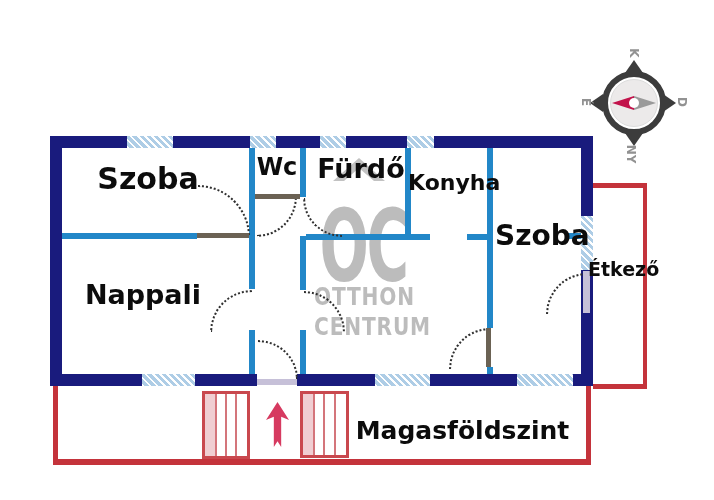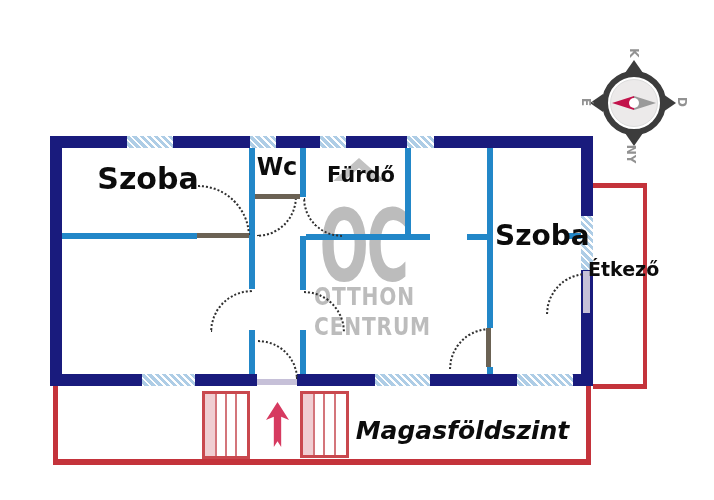--- a/index.html
+++ b/index.html
@@ -92,24 +92,26 @@
   <div class="arc arc-br" style="left:257px;top:197px;width:38px;height:38px;"></div>
   <div class="arc arc-bl" style="left:303px;top:198px;width:37px;height:37px;"></div>
   <div class="arc arc-tl" style="left:210px;top:290px;width:40px;height:40px;"></div>
   <div class="arc arc-tr" style="left:304px;top:291px;width:39px;height:39px;"></div>
   <div class="arc arc-tr" style="left:258px;top:340px;width:38px;height:37px;"></div>
   <div class="arc arc-tl" style="left:449px;top:328px;width:39px;height:39px;"></div>
   <div class="arc arc-tl" style="left:546px;top:273px;width:39px;height:39px;"></div>
 
   <div class="lbl" style="left:68px;top:163px;width:160px;font-size:30px;">Szoba</div>
   <div class="lbl" style="left:254px;top:155px;width:46px;font-size:24px;">Wc</div>
-  <div class="lbl" style="left:316px;top:164px;width:90px;font-size:21px;">Fürdő</div>
+  <div class="lbl" style="left:316px;top:155px;width:90px;font-size:27px;">Fürdő</div>
+  <div class="lbl" style="left:408px;top:171px;width:82px;font-size:22px;">Konyha</div>
   <div class="lbl" style="left:495px;top:221px;width:86px;font-size:28px;">Szoba</div>
+  <div class="lbl" style="left:60px;top:281px;width:166px;font-size:27px;">Nappali</div>
   <div class="lbl" style="left:588px;top:260px;width:62px;font-size:19px;">Étkező</div>
-  <div class="lbl" style="left:345px;top:418px;width:235px;font-size:25px;font-style:italic;">Magasföldszint</div>
+  <div class="lbl" style="left:345px;top:418px;width:235px;font-size:25px;">Magasföldszint</div>
 
   <div class="abs red" style="left:593px;top:183px;width:54px;height:5px;"></div>
   <div class="abs red" style="left:643px;top:183px;width:4px;height:206px;"></div>
   <div class="abs red" style="left:593px;top:384px;width:54px;height:5px;"></div>
 
   <div class="abs red" style="left:53px;top:386px;width:5px;height:79px;"></div>
   <div class="abs red" style="left:53px;top:459px;width:538px;height:6px;"></div>
   <div class="abs red" style="left:586px;top:386px;width:5px;height:79px;"></div>
 
   <div class="stair" style="left:202px;top:391px;width:42px;height:62px;">

